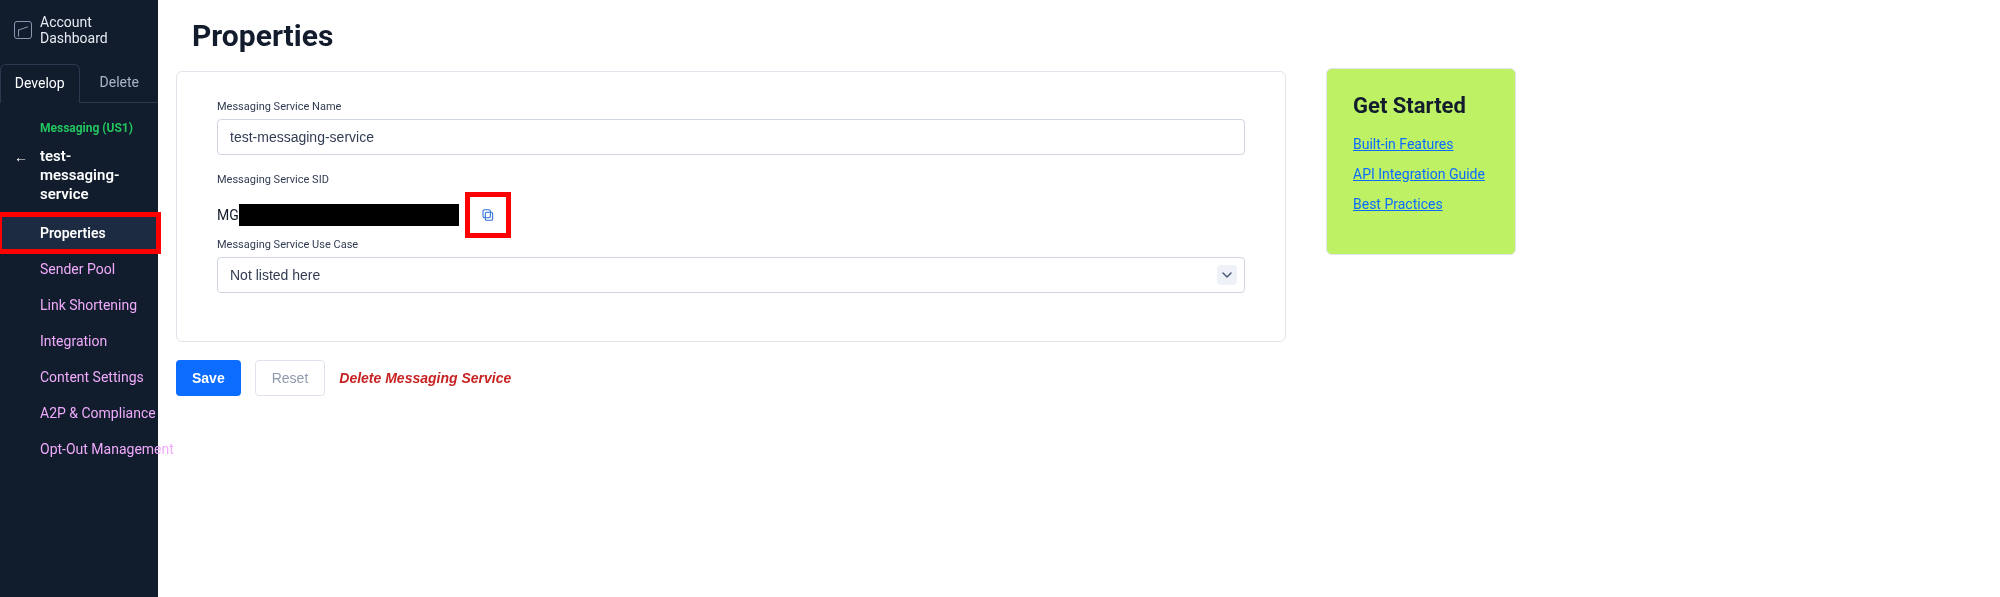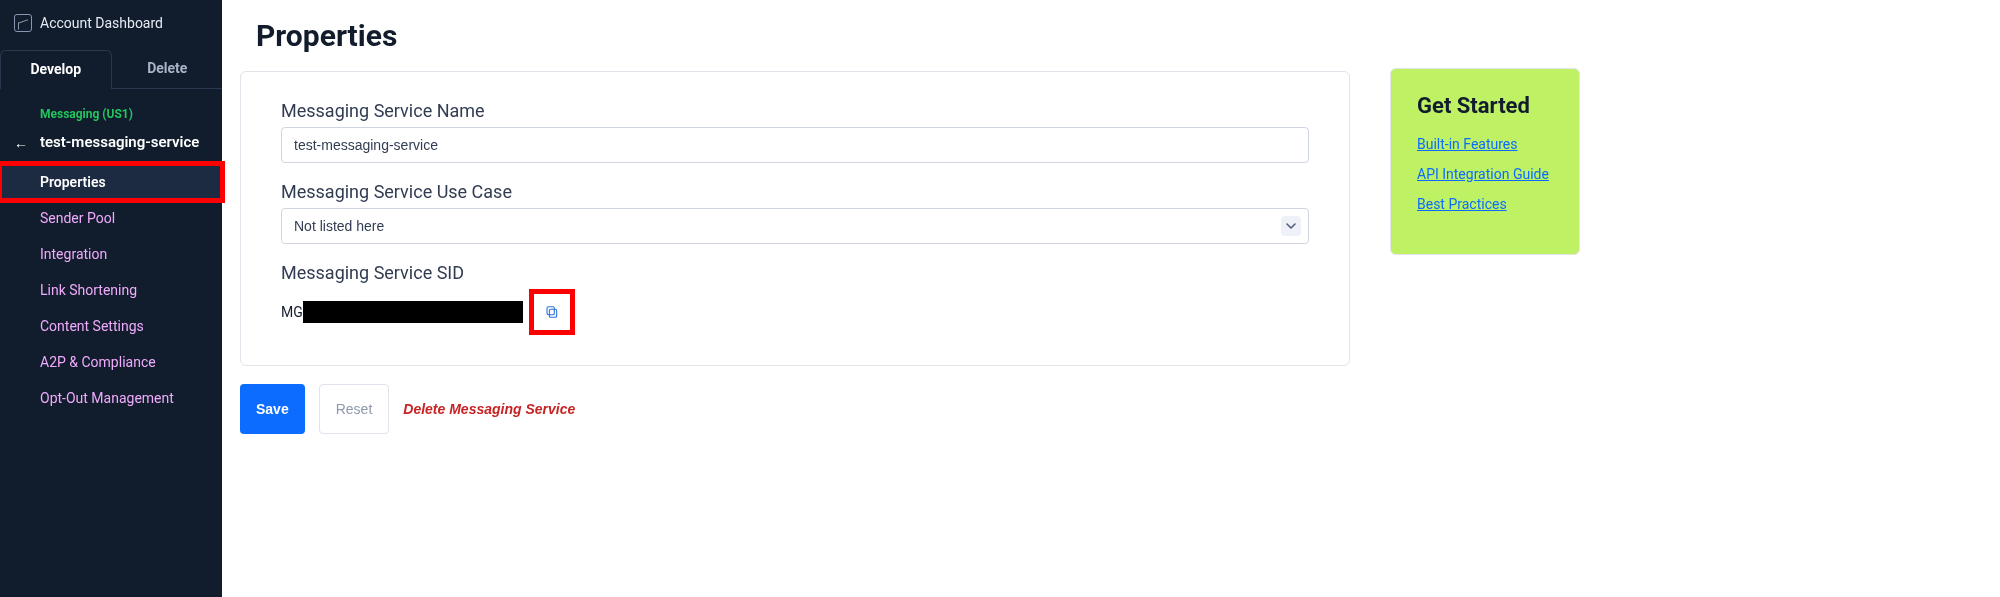--- a/index.html
+++ b/index.html
@@ -8,21 +8,21 @@
     font-family: -apple-system, BlinkMacSystemFont, "Segoe UI", Roboto, "Helvetica Neue", Arial, sans-serif;
     font-size: 14px;
     color: #121c2d;
     background: #ffffff;
     display: flex;
     min-height: 597px;
     width: 2000px;
   }
   
   .sidebar {
-    width: 222px;
+    width: 158px;
     background: #111c2d;
     color: #cfd7e5;
     display: flex;
     flex-direction: column;
     flex-shrink: 0;
   }
   .account-dash {
     display: flex;
     align-items: center;
     gap: 8px;
@@ -52,21 +52,20 @@
     margin-top: 6px;
   }
   .tab {
     flex: 1;
     text-align: center;
     padding: 10px 0 12px 0;
     font-size: 14px;
     color: #aab4c8;
     cursor: pointer;
     position: relative;
-    font-weight: bold;
   }
   .tab.active {
     color: #ffffff;
     border: 1px solid #2b3950;
     border-bottom: none;
     border-top-left-radius: 6px;
     border-top-right-radius: 6px;
     background: #111c2d;
     margin-bottom: -1px;
   }
@@ -133,21 +132,21 @@
   }
   .card {
     border: 1px solid #e1e4ea;
     border-radius: 6px;
     padding: 28px 40px 30px 40px;
     background: #fff;
   }
   .field { margin-bottom: 18px; }
   .field-label {
     display: block;
-    font-size: 18px;
+    font-size: 11px;
     color: #313c52;
     margin-bottom: 6px;
   }
   .text-input, .select-input {
     width: 100%;
     height: 36px;
     border: 1px solid #cfd5e1;
     border-radius: 4px;
     padding: 0 12px;
     font-size: 14px;
@@ -194,21 +193,21 @@
   }
   .copy-btn svg { width: 16px; height: 16px; }
 
   .actions {
     margin-top: 18px;
     display: flex;
     align-items: center;
     gap: 14px;
   }
   .btn {
-    height: 50px;
+    height: 36px;
     border-radius: 4px;
     padding: 0 16px;
     font-size: 14px;
     font-weight: 600;
     border: none;
     cursor: pointer;
   }
   .btn-primary { background: #0b6cff; color: #fff; }
   .btn-secondary { background: #fff; color: #8f99ad; border: 1px solid #dfe3eb; font-weight: 500; text-align: right; }
   .btn-danger-link { background: transparent; color: #c72323; font-weight: 600; padding: 0; height: auto; font-style: italic; }
@@ -259,68 +258,68 @@
 
   <div class="side-section">
     <div class="side-label">Messaging (US1)</div>
     <div class="side-current">
       <span class="back-arrow">←</span>
       <span>test-messaging-service</span>
     </div>
     <ul class="nav-list">
       <li class="nav-item active highlight-box"><span>Properties</span></li>
       <li class="nav-item"><span>Sender Pool</span></li>
+      <li class="nav-item"><span>Link Shortening</span></li>
       <li class="nav-item"><span>Integration</span></li>
-      <li class="nav-item"><span>Link Shortening</span></li>
       <li class="nav-item"><span>Content Settings</span></li>
       <li class="nav-item"><span>A2P &amp; Compliance</span></li>
       <li class="nav-item"><span>Opt-Out Management</span></li>
     </ul>
   </div>
 </aside>
 
 <main class="main">
   <div class="content">
     <h1 class="page-title">Properties</h1>
 
     <div class="card">
 
       <div class="field">
         <label class="field-label">Messaging Service Name</label>
         <input type="text" class="text-input" value="test-messaging-service" style="">
-      </div>
-
-      <div class="field">
-        <label class="field-label">Messaging Service Use Case</label>
-        <div class="select-wrap">
-          <input type="text" readonly="" class="select-input" value="Not listed here" style="">
-          <span class="select-caret">
-            <svg viewBox="0 0 10 10" fill="none">
-                <path d="M1 3l4 4 4-4" stroke="currentColor" stroke-width="1.5" stroke-linecap="round" stroke-linejoin="round"></path>
-              </svg>
-          </span>
-        </div>
       </div>
 
       <div class="field" style="margin-bottom:0">
         <label class="field-label">Messaging Service SID</label>
         <div class="sid-row">
           <span class="sid-prefix">MG</span>
           <span class="sid-mask"></span>
           <span class="sid-copy-wrap">
             <button class="copy-btn" aria-label="Copy">
               <svg viewBox="0 0 24 24" fill="none">
                 <rect x="8" y="8" width="11" height="12" rx="2" stroke="currentColor" stroke-width="1.6"></rect>
                 <rect x="4.5" y="4" width="11" height="12" rx="2" stroke="currentColor" stroke-width="1.6"></rect>
               </svg>
             </button>
           </span>
         </div>
       </div>
 
+      <div class="field">
+        <label class="field-label">Messaging Service Use Case</label>
+        <div class="select-wrap">
+          <input type="text" readonly="" class="select-input" value="Not listed here" style="">
+          <span class="select-caret">
+            <svg viewBox="0 0 10 10" fill="none">
+                <path d="M1 3l4 4 4-4" stroke="currentColor" stroke-width="1.5" stroke-linecap="round" stroke-linejoin="round"></path>
+              </svg>
+          </span>
+        </div>
+      </div>
+
     </div>
 
     <div class="actions">
       <button class="btn btn-primary">Save</button>
       <button class="btn btn-secondary">Reset</button>
       <button class="btn btn-danger-link">Delete Messaging Service</button>
     </div>
   </div>
 
   <aside class="right-panel">

